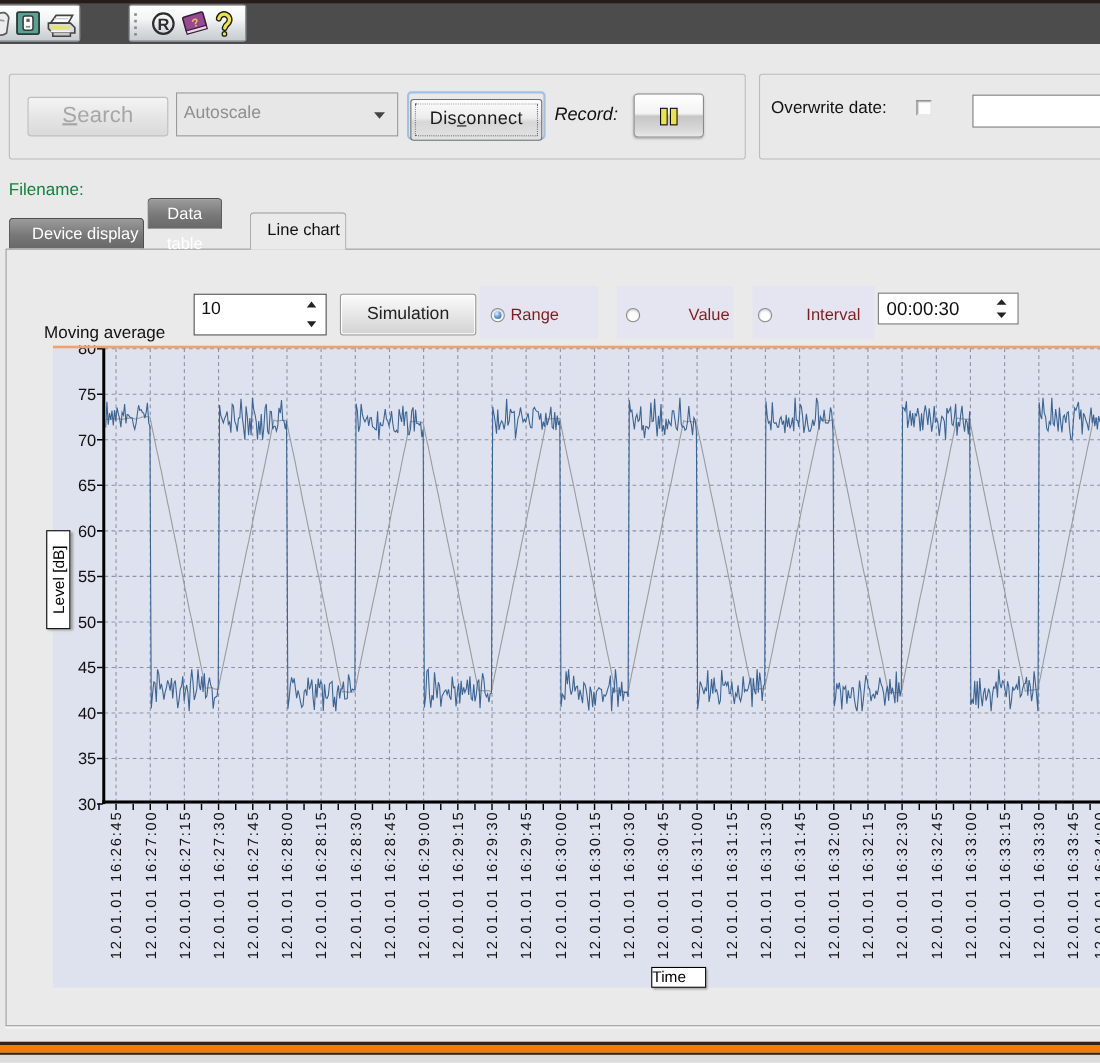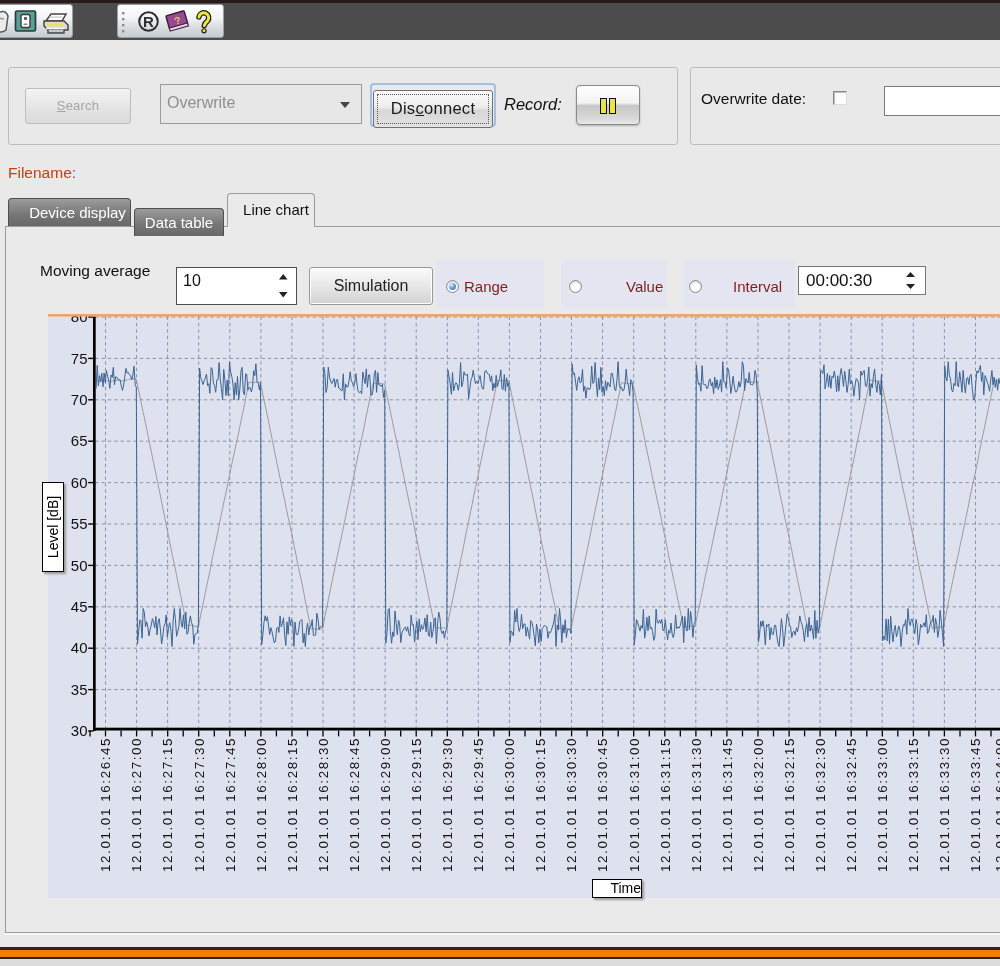--- a/index.html
+++ b/index.html
@@ -62,53 +62,53 @@
   </g>
   <g transform="translate(86.5,17.5) scale(0.88)">
     <path d="M -5.2 -5.2 A 5.6 5.6 0 1 1 4.6 -0.6 Q 1.6 1.8 0.9 4.6" fill="none" stroke="#1c1c1c" stroke-width="6.2" stroke-linecap="round"></path>
     <circle cx="0.6" cy="10.6" r="3" fill="#1c1c1c"></circle>
     <path d="M -5.2 -5.2 A 5.6 5.6 0 1 1 4.6 -0.6 Q 1.6 1.8 0.9 4.6" fill="none" stroke="#ece63e" stroke-width="3.4" stroke-linecap="round"></path>
     <circle cx="0.6" cy="10.6" r="1.7" fill="#ece63e"></circle>
   </g>
 </svg>
 
 <div class="gbox" style="left:8px;width:670px;"></div>
-<div class="btn" style="left:25px;top:88px;width:106px;height:36px;border-color:#bdbdbd;
+<div class="btn" style="left:25px;top:88px;width:128px;height:36px;border-color:#bdbdbd;
   background:linear-gradient(180deg,#f4f4f4,#e3e3e3 60%,#dadada);color:#a6a6a6;
-  font-size:13px;line-height:33px;letter-spacing:0.2px;"><u>S</u>earch</div>
+  font-size:20px;line-height:33px;letter-spacing:0.2px;"><u>S</u>earch</div>
 <div class="abs" style="left:160px;top:84px;width:202px;height:40px;background:#e7e7e7;border:1px solid #9b9b9b;"></div>
-<div class="abs" style="left:167px;top:94px;font-size:16px;color:#8f8f8f;">Overwrite</div>
+<div class="abs" style="left:167px;top:94px;font-size:16px;color:#8f8f8f;">Autoscale</div>
 <svg class="abs" style="left:338px;top:100px" width="14" height="10">
     <path d="M 2 2 L 12 2 L 7 8 Z" fill="#444"></path>
   </svg>
 <div class="abs" style="left:370px;top:83px;width:126px;height:44px;border:2px solid #a2c0e2;border-radius:4px;"></div>
 <div class="btn" style="left:373px;top:90px;width:120px;height:38px;border-color:#6f6f6f;
   font-size:16.5px;line-height:35px;letter-spacing:0.3px;">Dis<u>c</u>onnect<div class="abs" style="left:3px;top:3px;right:3px;bottom:3px;border:1px dotted #555;border-radius:1px;"></div></div>
 <div class="abs" style="left:504px;top:95px;font-size:16.5px;color:#111;font-style:italic;">Record:</div>
 <div class="btn" style="left:576px;top:85px;width:64px;height:40px;border-radius:4px;border-color:#8a8a8a;
   background:linear-gradient(180deg,#ffffff 0%,#f3f3f3 45%,#c6c6c6 52%,#d9d9d9 85%,#e8e8e8 100%);
   box-shadow:0 1px 2px #b0b0b0;"></div>
 <div class="abs" style="left:600px;top:98px;width:6.5px;height:16px;background:#e8e44a;border:1.2px solid #111;"></div>
 <div class="abs" style="left:609px;top:98px;width:6.5px;height:16px;background:#e8e44a;border:1.2px solid #111;"></div>
 
 <div class="gbox" style="left:690px;width:330px;"></div>
 <div class="abs" style="left:701px;top:90px;font-size:15.5px;color:#111;">Overwrite date:</div>
 <div class="abs" style="left:833px;top:91px;width:14px;height:14px;background:#fdfdfd;
   border:1px solid;border-color:#858585 #dedede #dedede #858585;box-shadow:inset 1px 1px 1px #bdbdbd;"></div>
 <div class="abs" style="left:884px;top:86px;width:140px;height:30px;background:#fff;border:1px solid #7a7a7a;"></div>
 
-<div class="abs" style="left:8px;top:164px;font-size:15.5px;color:#c2410c;">Filename:</div>
+<div class="abs" style="left:8px;top:164px;font-size:15.5px;color:#15803d;">Filename:</div>
 
 <div class="abs" style="left:5px;top:226px;width:1005px;height:707px;background:#eaeaea;border:1px solid #9c9c9c;box-shadow:0 2px 0 #f8f8f8;"></div>
 <div class="tab" style="left:8px;top:198px;width:123px;height:28px;line-height:27px;padding-left:16px;">Device display</div>
-<div class="tab" style="left:134px;top:208px;width:90px;height:28px;line-height:27px;">Data table</div>
+<div class="tab" style="left:134px;top:180px;width:68px;height:28px;line-height:27px;">Data table</div>
 <div class="tab" style="left:227px;top:193px;width:88px;height:34px;line-height:32px;background:#eaeaea;
   border-color:#9c9c9c;color:#111;z-index:3;padding-left:10px;">Line chart</div>
 
-<div class="abs" style="left:40px;top:262px;font-size:15.5px;color:#111;">Moving average</div>
+<div class="abs" style="left:40px;top:294px;font-size:15.5px;color:#111;">Moving average</div>
 <div class="abs" style="left:176px;top:267px;width:121px;height:38px;background:#fff;border:1.5px solid #4f4f4f;"></div>
 <div class="abs" style="left:183px;top:272px;font-size:16px;color:#111;">10</div>
 <svg class="abs" style="left:276px;top:272px" width="16" height="28">
   <path d="M 3 7.5 L 11.5 7.5 L 7.2 2 Z" fill="#222"></path>
   <path d="M 3 20 L 11.5 20 L 7.2 25.5 Z" fill="#222"></path>
 </svg>
 <div class="btn" style="left:309px;top:267px;width:124px;height:38px;font-size:16px;line-height:36px;
   background:linear-gradient(180deg,#fbfbfb 0%,#e9e9e9 45%,#d2d2d2 100%);border-color:#999;
   box-shadow:inset 0 0 0 1px #fff;color:#222;">Simulation</div>
 
@@ -298,17 +298,17 @@
 <g fill="none">
 <polyline points="96.1,381.6 97.2,381.0 98.4,381.1 99.5,381.1 100.7,381.3 101.8,380.8 103.0,380.7 104.1,380.6 105.3,380.8 106.4,380.8 107.6,380.9 108.7,380.8 109.9,380.9 111.0,381.2 112.2,381.1 113.3,380.6 114.5,380.5 115.6,380.4 116.8,380.3 117.9,380.2 119.1,380.1 120.2,380.1 121.4,380.4 122.5,380.8 123.7,380.9 124.8,380.5 126.0,380.3 127.1,379.8 128.3,379.6 129.4,379.1 130.6,379.0 131.7,378.8 132.9,378.7 134.0,378.8 135.2,378.9 136.3,379.2 137.5,384.9 138.6,390.5 139.8,396.0 140.9,401.5 142.1,407.4 143.2,412.5 144.4,417.6 145.5,423.3 146.7,428.6 147.8,434.5 149.0,440.2 150.1,446.0 151.3,451.5 152.4,457.1 153.6,462.4 154.7,468.2 155.9,473.6 157.0,479.6 158.2,485.1 159.3,490.6 160.5,496.1 161.6,502.2 162.8,508.1 163.9,513.9 165.1,519.4 166.2,524.8 167.4,530.7 168.5,536.4 169.7,541.9 170.8,547.6 172.0,553.5 173.1,558.7 174.3,563.8 175.4,569.3 176.6,575.4 177.7,581.3 178.9,587.0 180.0,592.4 181.2,598.0 182.3,603.6 183.5,609.1 184.6,615.0 185.8,620.2 186.9,625.8 188.1,625.5 189.2,625.3 190.4,625.2 191.5,625.3 192.7,625.0 193.8,625.8 195.0,626.3 196.1,626.5 197.3,626.7 198.4,626.6 199.6,620.5 200.7,614.8 201.9,609.3 203.0,603.9 204.2,598.4 205.3,592.8 206.5,587.3 207.6,581.6 208.8,576.2 209.9,571.1 211.1,565.1 212.2,558.8 213.4,553.1 214.5,547.6 215.7,542.4 216.8,537.0 218.0,531.2 219.1,525.1 220.3,519.6 221.4,514.1 222.6,508.5 223.7,502.8 224.9,497.6 226.0,492.5 227.2,486.7 228.3,481.3 229.5,475.3 230.6,469.9 231.8,464.3 232.9,458.8 234.1,453.9 235.2,448.3 236.4,443.3 237.5,437.5 238.7,432.2 239.8,426.9 241.0,421.3 242.1,415.5 243.3,410.2 244.4,404.6 245.6,398.6 246.7,392.7 247.9,387.2 249.0,381.9 250.2,382.3 251.3,382.6 252.5,382.8 253.6,382.5 254.8,382.4 255.9,382.0 257.1,382.2 258.2,382.2 259.4,382.3 260.5,382.1 261.7,388.4 262.8,394.4 264.0,399.8 265.1,405.1 266.3,410.3 267.4,415.7 268.6,421.2 269.7,427.4 270.9,433.1 272.0,438.6 273.2,444.0 274.3,450.2 275.5,456.2 276.6,461.5 277.8,467.1 278.9,472.5 280.1,478.2 281.2,484.0 282.4,489.6 283.5,495.0 284.7,500.3 285.8,506.3 287.0,511.4 288.1,517.3 289.3,522.2 290.4,527.6 291.6,533.3 292.7,539.0 293.9,544.8 295.0,550.0 296.2,555.9 297.3,561.8 298.5,567.3 299.6,572.6 300.8,577.9 301.9,583.1 303.1,588.9 304.2,594.9 305.3,601.0 306.5,607.1 307.6,612.5 308.8,618.3 309.9,623.6 311.1,629.2 312.2,628.6 313.4,628.6 314.5,628.9 315.7,629.4 316.8,629.2 318.0,629.2 319.1,629.3 320.3,629.1 321.4,629.1 322.6,629.0 323.7,622.8 324.9,616.7 326.0,611.1 327.2,605.6 328.3,599.7 329.5,593.9 330.6,588.5 331.8,583.0 332.9,577.5 334.1,572.1 335.2,566.4 336.4,560.4 337.5,554.9 338.7,549.3 339.8,544.1 341.0,538.7 342.1,533.5 343.3,527.9 344.4,522.3 345.6,516.9 346.7,511.3 347.9,505.6 349.0,499.9 350.2,494.2 351.3,488.8 352.5,483.4 353.6,477.6 354.8,471.9 355.9,465.7 357.1,460.1 358.2,454.9 359.4,449.4 360.5,444.0 361.7,438.7 362.8,433.1 364.0,427.3 365.1,421.6 366.3,415.5 367.4,410.4 368.6,404.8 369.7,399.0 370.9,393.8 372.0,388.5 373.2,383.1 374.3,383.3 375.5,383.2 376.6,383.2 377.8,382.9 378.9,383.3 380.1,383.4 381.2,383.6 382.4,383.6 383.5,384.0 384.7,384.2 385.8,390.0 387.0,395.8 388.1,401.0 389.3,406.0 390.4,411.6 391.6,417.3 392.7,422.8 393.9,428.8 395.0,433.6 396.2,439.0 397.3,444.6 398.5,449.9 399.6,455.5 400.8,461.6 401.9,467.3 403.1,473.0 404.2,478.4 405.4,484.0 406.5,489.9 407.7,495.4 408.8,500.9 410.0,506.4 411.1,511.5 412.3,516.7 413.4,522.5 414.6,528.5 415.7,534.1 416.9,539.8 418.0,545.5 419.2,551.1 420.3,556.9 421.5,562.1 422.6,567.5 423.8,572.8 424.9,578.4 426.1,584.3 427.2,589.4 428.4,595.4 429.5,601.1 430.7,606.5 431.8,612.2 433.0,617.8 434.1,622.9 435.3,628.0 436.4,628.0 437.6,627.8 438.7,627.9 439.9,628.1 441.0,628.1 442.2,627.9 443.3,627.8 444.5,627.9 445.6,628.3 446.8,628.5 447.9,622.5 449.1,616.9 450.2,611.5 451.4,605.8 452.5,599.9 453.7,594.5 454.8,589.0 456.0,583.4 457.1,577.8 458.3,572.4 459.4,566.7 460.6,560.5 461.7,555.3 462.9,549.8 464.0,544.1 465.2,538.0 466.3,532.2 467.5,526.6 468.6,521.1 469.8,515.9 470.9,510.2 472.1,504.6 473.2,498.7 474.4,493.0 475.5,487.7 476.7,482.0 477.8,476.8 479.0,470.9 480.1,465.0 481.3,459.6 482.4,454.0 483.6,448.4 484.7,442.8 485.9,437.2 487.0,431.0 488.2,425.3 489.3,419.9 490.5,414.6 491.6,408.8 492.8,403.3 493.9,397.6 495.1,392.0 496.2,386.2 497.4,380.6 498.5,380.9 499.7,380.9 500.8,380.6 502.0,380.5 503.1,380.9 504.3,380.5 505.4,380.6 506.6,380.5 507.7,380.6 508.9,380.4 510.0,386.3 511.2,392.4 512.3,398.0 513.5,403.7 514.6,409.1 515.8,414.8 516.9,420.1 518.1,425.8 519.2,431.0 520.4,436.5 521.5,441.8 522.7,447.5 523.8,453.3 525.0,458.9 526.1,464.6 527.3,470.2 528.4,475.9 529.6,481.8 530.7,487.3 531.9,492.7 533.0,498.2 534.2,503.8 535.3,510.0 536.5,515.8 537.6,521.6 538.8,527.7 539.9,533.5 541.1,539.4 542.2,545.1 543.4,550.5 544.5,556.0 545.7,561.4 546.8,567.2 548.0,572.9 549.1,578.5 550.3,584.3 551.4,590.2 552.6,595.6 553.7,600.9 554.9,606.4 556.0,612.2 557.2,617.8 558.3,623.3 559.5,628.5 560.6,628.0 561.8,628.2 562.9,628.1 564.1,628.0 565.2,628.2 566.4,628.5 567.5,629.0 568.7,629.1 569.8,629.1 571.0,629.2 572.1,623.5 573.3,617.7 574.4,612.0 575.6,606.5 576.7,600.9 577.9,595.3 579.0,589.5 580.2,583.7 581.3,578.3 582.5,572.5 583.6,567.1 584.8,561.5 585.9,555.8 587.1,550.4 588.2,545.0 589.4,539.2 590.5,533.7 591.7,527.5 592.8,521.9 594.0,516.3 595.1,510.4 596.3,504.8 597.4,499.6 598.6,493.7 599.7,488.2 600.9,482.1 602.0,476.7 603.2,471.3 604.3,466.1 605.5,460.8 606.6,455.0 607.8,449.5 608.9,443.9 610.1,438.9 611.2,433.3 612.4,427.1 613.5,421.6 614.7,416.1 615.8,410.9 617.0,405.0 618.1,398.9 619.3,393.4 620.4,387.9 621.6,382.3 622.7,382.9 623.9,383.3 625.0,383.5 626.2,383.2 627.3,383.0 628.5,383.2 629.6,383.6 630.8,383.5 631.9,383.5 633.1,384.1 634.2,389.8 635.4,395.5 636.5,400.5 637.7,405.8 638.8,411.3 640.0,416.7 641.1,422.2 642.3,428.1 643.4,433.3 644.6,439.1 645.7,445.2 646.9,450.5 648.0,455.8 649.2,461.2 650.3,466.7 651.5,472.6 652.6,478.0 653.8,483.8 654.9,489.3 656.1,494.5 657.2,499.7 658.4,505.2 659.5,510.6 660.7,515.9 661.8,521.5 663.0,527.4 664.1,533.0 665.3,538.3 666.4,543.7 667.6,549.7 668.7,555.8 669.9,561.4 671.0,566.7 672.2,572.3 673.3,577.9 674.5,583.4 675.6,588.7 676.8,594.6 677.9,600.1 679.1,605.7 680.2,610.9 681.4,616.4 682.5,621.7 683.7,627.4 684.8,626.7 686.0,626.6 687.1,626.8 688.3,626.5 689.4,626.6 690.6,626.1 691.7,626.0 692.9,626.2 694.0,626.5 695.2,626.2 696.3,620.1 697.5,614.7 698.6,609.1 699.8,603.8 700.9,598.4 702.1,592.5 703.2,586.8 704.4,581.0 705.5,575.3 706.7,570.3 707.8,564.9 709.0,559.4 710.1,554.0 711.3,548.6 712.4,543.2 713.6,537.8 714.7,532.0 715.9,526.8 717.0,521.1 718.2,515.4 719.3,509.8 720.5,504.1 721.6,498.8 722.8,492.6 723.9,486.8 725.1,481.1 726.2,476.0 727.4,470.0 728.5,464.2 729.7,458.5 730.8,453.3 732.0,447.9 733.1,442.5 734.3,436.6 735.4,431.5 736.6,426.2 737.7,420.6 738.9,415.5 740.0,410.0 741.2,404.7 742.3,398.9 743.5,392.7 744.6,387.4 745.8,381.9 746.9,382.2 748.1,382.3 749.2,382.1 750.4,382.1 751.5,381.9 752.7,382.4 753.8,382.3 755.0,382.0 756.1,381.8 757.3,381.9 758.4,387.7 759.6,393.4 760.7,399.0 761.9,404.4 763.0,409.8 764.2,415.2 765.3,421.3 766.5,426.6 767.6,432.2 768.8,437.6 769.9,443.3 771.1,449.0 772.2,454.5 773.4,460.7 774.5,466.2 775.7,471.7 776.8,477.4 778.0,483.6 779.1,489.9 780.3,495.7 781.4,500.8 782.6,506.3 783.7,512.5 784.9,518.1 786.0,523.4 787.2,528.5 788.3,533.7 789.5,539.2 790.6,544.7 791.8,550.5 792.9,556.7 794.1,562.7 795.2,568.2 796.4,573.9 797.5,579.6 798.7,585.1 799.8,590.6 801.0,596.0 802.1,601.5 803.3,607.1 804.4,613.0 805.6,618.9 806.7,624.5 807.9,630.1 809.0,629.5 810.2,629.4 811.3,629.5 812.5,629.6 813.6,630.0 814.8,629.6 815.9,629.5 817.1,629.4 818.2,629.5 819.4,629.6 820.5,623.5 821.7,617.6 822.8,611.7 824.0,605.6 825.1,600.2 826.3,594.7 827.4,588.7 828.6,582.9 829.7,576.7 830.9,571.1 832.0,565.6 833.2,559.9 834.3,553.7 835.5,547.8 836.6,542.5 837.8,537.1 838.9,532.0 840.1,526.3 841.2,520.4 842.4,514.5 843.5,508.9 844.7,503.0 845.8,497.2 847.0,491.8 848.1,486.2 849.3,480.4 850.4,475.1 851.6,469.7 852.7,464.2 853.9,458.9 855.0,453.1 856.2,447.4 857.3,441.8 858.5,436.1 859.6,431.1 860.8,425.2 861.9,419.5 863.1,413.6 864.2,407.5 865.4,402.4 866.5,396.7 867.7,391.2 868.8,385.2 870.0,379.9 871.1,380.2 872.3,380.6 873.4,380.7 874.6,380.8 875.7,380.7 876.9,380.9 878.0,381.1 879.2,381.0 880.3,381.5 881.5,381.1 882.6,387.2 883.8,393.0 884.9,399.1 886.1,404.6 887.2,410.3 888.4,415.8 889.5,421.5 890.7,427.0 891.8,433.0 893.0,439.0 894.1,444.6 895.3,450.4 896.4,456.2 897.6,461.7 898.7,467.1 899.9,473.1 901.0,479.0 902.2,484.7 903.3,490.2 904.5,495.4 905.6,500.7 906.8,506.5 907.9,511.7 909.1,517.1 910.2,522.3 911.4,527.9 912.5,533.5 913.7,539.3 914.8,545.2 916.0,550.6 917.1,556.0 918.3,562.0 919.4,568.2 920.6,573.4 921.7,578.9 922.9,584.3 924.0,589.9 925.2,595.8 926.3,601.0 927.5,606.5 928.6,612.2 929.8,617.7 930.9,622.8 932.1,628.4 933.2,627.9 934.4,627.8 935.5,627.3 936.7,627.4 937.8,627.3 939.0,627.6 940.1,626.8 941.3,626.9 942.4,626.9 943.6,627.0 944.7,621.0 945.9,615.4 947.0,609.6 948.2,603.4 949.3,597.7 950.5,592.0 951.6,586.2 952.8,580.7 953.9,575.3 955.1,569.8 956.2,563.9 957.4,558.3 958.5,553.2 959.7,547.6 960.8,542.0 962.0,536.9 963.1,531.2 964.3,525.7 965.4,520.2 966.6,514.7 967.7,509.1 968.9,503.2 970.0,497.2 971.2,491.5 972.3,486.1 973.5,481.0 974.6,475.9 975.8,470.4 976.9,464.8 978.1,458.9 979.2,452.9 980.4,447.0 981.5,441.6 982.7,435.9 983.8,430.9 985.0,425.1 986.1,419.6 987.3,414.1 988.4,408.4 989.6,403.0 990.7,397.7 991.9,392.0 993.0,386.4 994.2,380.3 995.3,380.8 996.5,380.8 997.6,381.0 998.8,381.4 999.9,381.6 1001.1,381.6 1002.2,381.5 1003.4,381.5" stroke="#9b9b9b" stroke-width="1"></polyline>
 <polyline points="96.1,388.6 97.2,365.3 98.4,386.0 99.5,375.6 100.7,381.6 101.8,373.3 103.0,386.8 104.1,372.9 105.3,382.7 106.4,370.6 107.6,376.2 108.7,380.4 109.9,388.4 111.0,374.9 112.2,377.5 113.3,367.3 114.5,384.9 115.6,376.8 116.8,377.2 117.9,379.1 119.1,379.8 120.2,380.0 121.4,386.8 122.5,390.4 123.7,385.0 124.8,376.4 126.0,368.4 127.1,373.1 128.3,372.4 129.4,374.8 130.6,375.5 131.7,380.0 132.9,374.9 134.0,366.2 135.2,384.4 136.3,387.6 137.5,644.1 138.6,631.9 139.8,619.9 140.9,620.7 142.1,638.2 143.2,608.5 144.4,612.9 145.5,626.8 146.7,621.8 147.8,627.2 149.0,636.0 150.1,629.3 151.3,625.1 152.4,618.6 153.6,622.2 154.7,627.8 155.9,616.5 157.0,634.9 158.2,621.4 159.3,618.7 160.5,630.9 161.6,643.9 162.8,636.2 163.9,626.3 165.1,623.7 166.2,614.9 167.4,637.1 168.5,628.3 169.7,622.7 170.8,629.7 172.0,646.5 173.1,621.3 174.3,608.5 175.4,619.6 176.6,636.3 177.7,631.9 178.9,626.4 180.0,608.5 181.2,623.0 182.3,627.3 183.5,614.8 184.6,629.0 185.8,612.1 186.9,634.3 188.1,632.5 189.2,622.1 190.4,615.9 191.5,622.6 192.7,625.7 193.8,644.2 195.0,634.5 196.1,633.6 197.3,633.0 198.4,623.2 199.6,368.2 200.7,377.7 201.9,380.9 203.0,384.5 204.2,380.6 205.3,377.9 206.5,374.1 207.6,385.7 208.8,383.6 209.9,393.4 211.1,367.6 212.2,369.0 213.4,383.1 214.5,385.7 215.7,392.3 216.8,380.1 218.0,379.8 219.1,362.6 220.3,379.4 221.4,388.3 222.6,399.8 223.7,369.3 224.9,379.9 226.0,395.6 227.2,380.0 228.3,395.6 229.5,361.7 230.6,371.9 231.8,376.6 232.9,383.1 234.1,399.8 235.2,382.7 236.4,395.1 237.5,376.4 238.7,399.8 239.8,389.5 241.0,371.0 242.1,367.3 243.3,391.9 244.4,394.9 245.6,373.9 246.7,374.2 247.9,390.2 249.0,387.6 250.2,387.6 251.3,391.9 252.5,387.5 253.6,370.7 254.8,375.6 255.9,363.7 257.1,382.3 258.2,382.8 259.4,390.1 260.5,382.7 261.7,644.5 262.8,635.4 264.0,622.3 265.1,615.8 266.3,621.1 267.4,616.7 268.6,626.1 269.7,634.6 270.9,627.6 272.0,631.6 273.2,638.0 274.3,643.0 275.5,641.2 276.6,628.4 277.8,627.0 278.9,632.5 280.1,615.9 281.2,626.8 282.4,623.3 283.5,617.7 284.7,635.5 285.8,645.5 287.0,621.8 288.1,634.3 289.3,616.9 290.4,625.4 291.6,619.6 292.7,621.7 293.9,646.4 295.0,622.1 296.2,634.2 297.3,634.9 298.5,632.1 299.6,621.6 300.8,620.6 301.9,619.5 303.1,642.8 304.2,633.5 305.3,646.5 306.5,629.2 307.6,623.1 308.8,635.0 309.9,626.2 311.1,626.3 312.2,619.6 313.4,635.5 314.5,635.5 315.7,635.0 316.8,613.1 318.0,618.8 319.1,629.4 320.3,626.4 321.4,627.3 322.6,626.6 323.7,367.0 324.9,373.7 326.0,392.5 327.2,387.2 328.3,367.2 329.5,376.9 330.6,381.0 331.8,383.5 332.9,381.0 334.1,378.5 335.2,387.2 336.4,379.9 337.5,379.5 338.7,388.1 339.8,388.4 341.0,390.3 342.1,390.8 343.3,373.8 344.4,399.8 345.6,383.9 346.7,386.9 347.9,387.0 349.0,380.7 350.2,371.8 351.3,380.9 352.5,382.8 353.6,386.9 354.8,382.7 355.9,373.7 357.1,385.0 358.2,391.6 359.4,392.6 360.5,391.2 361.7,393.7 362.8,372.0 364.0,378.5 365.1,383.6 366.3,368.9 367.4,387.3 368.6,375.0 369.7,374.6 370.9,395.0 372.0,395.1 373.2,389.6 374.3,373.7 375.5,370.3 376.6,392.3 377.8,372.5 378.9,384.9 380.1,385.0 381.2,386.4 382.4,384.4 383.5,397.4 384.7,390.3 385.8,643.1 387.0,632.9 388.1,610.2 389.3,608.5 390.4,631.3 391.6,643.3 392.7,631.9 393.9,636.5 395.0,611.1 396.2,623.4 397.3,634.7 398.5,620.2 399.6,623.7 400.8,642.5 401.9,632.9 403.1,630.4 404.2,628.2 405.4,627.2 406.5,631.3 407.7,626.7 408.8,633.4 410.0,636.1 411.1,615.1 412.3,625.2 413.4,624.5 414.6,642.2 415.7,629.8 416.9,621.2 418.0,639.6 419.2,618.8 420.3,631.7 421.5,624.8 422.6,629.5 423.8,626.4 424.9,617.9 426.1,631.8 427.2,614.7 428.4,635.1 429.5,636.4 430.7,622.1 431.8,637.6 433.0,631.5 434.1,620.4 435.3,617.8 436.4,643.8 437.6,623.9 438.7,612.0 439.9,617.9 441.0,630.4 442.2,633.5 443.3,630.9 444.5,638.4 445.6,630.6 446.8,630.0 447.9,369.9 449.1,376.8 450.2,383.6 451.4,394.3 452.5,372.4 453.7,390.9 454.8,385.5 456.0,382.7 457.1,384.6 458.3,390.3 459.4,383.7 460.6,362.6 461.7,386.9 462.9,382.8 464.0,371.8 465.2,375.1 466.3,374.9 467.5,374.1 468.6,398.7 469.8,389.1 470.9,380.5 472.1,377.2 473.2,370.3 474.4,377.5 475.5,383.7 476.7,381.2 477.8,383.4 479.0,379.4 480.1,375.7 481.3,384.5 482.4,388.7 483.6,389.0 484.7,372.0 485.9,370.4 487.0,373.0 488.2,374.1 489.3,374.3 490.5,381.6 491.6,375.8 492.8,390.7 493.9,383.3 495.1,388.0 496.2,375.3 497.4,386.6 498.5,382.5 499.7,378.1 500.8,369.8 502.0,388.5 503.1,389.7 504.3,374.5 505.4,391.2 506.6,377.7 507.7,386.5 508.9,382.5 510.0,642.6 511.2,631.0 512.3,632.7 513.5,636.1 514.6,610.3 515.8,622.1 516.9,608.5 518.1,624.8 519.2,631.4 520.4,627.4 521.5,614.4 522.7,628.6 523.8,624.4 525.0,623.8 526.1,636.2 527.3,627.2 528.4,632.7 529.6,639.2 530.7,620.7 531.9,622.5 533.0,627.7 534.2,636.2 535.3,645.8 536.5,624.1 537.6,629.2 538.8,643.0 539.9,628.9 541.1,641.6 542.2,628.6 543.4,627.1 544.5,625.2 545.7,626.4 546.8,626.8 548.0,638.2 549.1,631.7 550.3,632.8 551.4,630.4 552.6,626.0 553.7,622.9 554.9,614.1 556.0,646.5 557.2,624.8 558.3,630.1 559.5,608.5 560.6,620.2 561.8,642.7 562.9,624.8 564.1,632.9 565.2,619.7 566.4,637.5 567.5,629.2 568.7,629.5 569.8,629.2 571.0,633.4 572.1,363.9 573.3,374.3 574.4,372.9 575.6,382.2 576.7,390.4 577.9,379.8 579.0,376.7 580.2,383.1 581.3,381.7 582.5,369.3 583.6,391.3 584.8,386.4 585.9,398.2 587.1,387.7 588.2,388.0 589.4,389.9 590.5,387.6 591.7,366.0 592.8,383.3 594.0,382.6 595.1,362.5 596.3,382.1 597.4,396.7 598.6,378.1 599.7,389.7 600.9,367.3 602.0,392.4 603.2,386.6 604.3,395.5 605.5,380.7 606.6,390.4 607.8,382.2 608.9,384.9 610.1,386.9 611.2,373.4 612.4,373.5 613.5,381.0 614.7,389.4 615.8,390.9 617.0,379.2 618.1,361.7 619.3,385.6 620.4,388.4 621.6,387.6 622.7,391.1 623.9,390.0 625.0,383.4 626.2,369.1 627.3,381.6 628.5,386.0 629.6,395.6 630.8,379.7 631.9,381.8 633.1,392.2 634.2,644.8 635.4,634.9 636.5,619.5 637.7,622.9 638.8,626.5 640.0,631.1 641.1,625.5 642.3,628.4 643.4,609.4 644.6,638.2 645.7,631.5 646.9,617.3 648.0,630.6 649.2,615.9 650.3,628.7 651.5,627.1 652.6,631.6 653.8,640.3 654.9,636.8 656.1,609.1 657.2,622.7 658.4,623.1 659.5,620.0 660.7,623.4 661.8,619.4 663.0,630.6 664.1,630.3 665.3,619.8 666.4,631.4 667.6,639.9 668.7,630.3 669.9,633.1 671.0,623.0 672.2,634.6 673.3,637.6 674.5,631.2 675.6,614.8 676.8,628.7 677.9,626.9 679.1,628.2 680.2,625.8 681.4,620.3 682.5,616.2 683.7,642.6 684.8,616.5 686.0,628.4 687.1,631.1 688.3,608.5 689.4,629.8 690.6,611.4 691.7,619.9 692.9,637.3 694.0,624.1 695.2,621.9 696.3,364.9 697.5,378.4 698.6,384.6 699.8,383.2 700.9,391.2 702.1,365.7 703.2,383.7 704.4,385.0 705.5,384.2 706.7,388.4 707.8,388.3 709.0,380.8 710.1,378.9 711.3,386.0 712.4,382.4 713.6,393.7 714.7,377.0 715.9,388.1 717.0,379.7 718.2,389.5 719.3,386.1 720.5,379.7 721.6,392.1 722.8,361.7 723.9,381.9 725.1,382.2 726.2,388.0 727.4,367.7 728.5,369.5 729.7,379.0 730.8,393.5 732.0,386.0 733.1,376.2 734.3,386.0 735.4,391.9 736.6,391.9 737.7,388.3 738.9,381.5 740.0,387.2 741.2,381.4 742.3,361.7 743.5,366.2 744.6,390.6 745.8,378.6 746.9,380.8 748.1,382.8 749.2,372.5 750.4,384.5 751.5,384.4 752.7,384.8 753.8,382.5 755.0,370.4 756.1,374.8 757.3,393.2 758.4,642.1 759.6,634.4 760.7,621.2 761.9,626.4 763.0,620.6 764.2,628.9 765.3,644.9 766.5,624.4 767.6,626.4 768.8,623.9 769.9,639.7 771.1,627.6 772.2,634.3 773.4,634.3 774.5,625.3 775.7,625.3 776.8,636.1 778.0,643.2 779.1,646.5 780.3,633.3 781.4,618.6 782.6,628.8 783.7,646.5 784.9,635.8 786.0,624.7 787.2,613.8 788.3,618.2 789.5,625.1 790.6,626.6 791.8,637.5 792.9,632.3 794.1,631.2 795.2,635.1 796.4,627.8 797.5,631.7 798.7,625.4 799.8,615.9 801.0,621.9 802.1,624.7 803.3,630.4 804.4,641.5 805.6,629.3 806.7,623.6 807.9,637.1 809.0,617.4 810.2,631.2 811.3,625.1 812.5,631.2 813.6,639.2 814.8,610.4 815.9,638.4 817.1,620.3 818.2,633.2 819.4,625.9 820.5,370.7 821.7,370.9 822.8,373.6 824.0,364.7 825.1,388.9 826.3,381.5 827.4,373.3 828.6,387.1 829.7,375.4 830.9,388.4 832.0,376.3 833.2,377.8 834.3,371.0 835.5,378.4 836.6,392.0 837.8,375.8 838.9,391.2 840.1,375.1 841.2,368.5 842.4,376.4 843.5,386.4 844.7,371.2 845.8,380.1 847.0,392.4 848.1,384.7 849.3,369.2 850.4,384.2 851.6,380.5 852.7,384.6 853.9,396.2 855.0,386.0 856.2,378.5 857.3,379.8 858.5,383.1 859.6,399.8 860.8,371.0 861.9,375.3 863.1,372.7 864.2,370.3 865.4,385.5 866.5,386.8 867.7,378.9 868.8,367.0 870.0,396.2 871.1,383.6 872.3,387.8 873.4,376.7 874.6,368.9 875.7,384.2 876.9,392.4 878.0,381.2 879.2,384.1 880.3,395.0 881.5,373.9 882.6,640.9 883.8,636.1 884.9,639.8 886.1,618.8 887.2,640.9 888.4,619.2 889.5,644.1 890.7,616.3 891.8,631.6 893.0,641.9 894.1,630.4 895.3,625.4 896.4,636.9 897.6,632.6 898.7,626.0 899.9,629.8 901.0,646.5 902.2,632.1 903.3,624.6 904.5,625.7 905.6,619.6 906.8,634.3 907.9,608.5 909.1,621.4 910.2,625.6 911.4,618.9 912.5,620.0 913.7,627.4 914.8,633.7 916.0,619.4 917.1,624.7 918.3,644.8 919.4,637.9 920.6,624.3 921.7,627.4 922.9,625.9 924.0,622.7 925.2,627.1 926.3,614.6 927.5,633.5 928.6,631.8 929.8,625.5 930.9,621.8 932.1,621.5 933.2,615.4 934.4,632.5 935.5,618.2 936.7,624.3 937.8,637.4 939.0,629.5 940.1,610.2 941.3,621.5 942.4,632.4 943.6,646.5 944.7,365.7 945.9,377.9 947.0,380.9 948.2,361.7 949.3,375.1 950.5,378.9 951.6,389.7 952.8,391.9 953.9,383.4 955.1,385.6 956.2,361.7 957.4,385.1 958.5,386.9 959.7,371.8 960.8,380.9 962.0,392.3 963.1,370.4 964.3,384.3 965.4,393.1 966.6,378.8 967.7,377.3 968.9,384.5 970.0,375.5 971.2,374.4 972.3,389.3 973.5,399.5 974.6,399.8 975.8,382.7 976.9,370.9 978.1,372.9 979.2,369.5 980.4,365.4 981.5,381.4 982.7,372.4 983.8,394.9 985.0,375.6 986.1,378.2 987.3,382.4 988.4,385.4 989.6,391.3 990.7,380.4 991.9,370.5 993.0,384.8 994.2,377.0 995.3,387.4 996.5,379.4 997.6,390.3 998.8,378.3 999.9,383.5 1001.1,378.8 1002.2,386.9 1003.4,391.8" stroke="#3b6394" stroke-width="1"></polyline>
 </g>
 <rect x="48" y="314" width="952" height="2.6" fill="#efa26e"></rect>
 </svg>
 
 <div class="abs" style="left:42px;top:482px;width:22px;height:90px;background:#fff;border:1.6px solid #000;box-shadow:2px 2px 2px #9a9a9a;"></div>
 <div class="abs" style="left:8px;top:516px;width:90px;height:22px;line-height:22px;text-align:center;font-size:14px;color:#000;transform:rotate(-90deg);white-space:nowrap;">Level [dB]</div>
 <div class="abs" style="left:592px;top:879px;width:50px;height:19px;background:#fff;border:1.6px solid #000;box-shadow:2px 2px 2px #9a9a9a;
-  font-size:14px;text-align:right;line-height:16px;color:#000;">Time</div>
+  font-size:14px;text-align:left;line-height:16px;color:#000;">Time</div>
 
 <div class="abs" style="left:0;top:946.5px;width:1000px;height:3px;background:#382018;"></div>
 <div class="abs" style="left:0;top:949.5px;width:1000px;height:7px;background:#ef7d0a;"></div>
 <div class="abs" style="left:0;top:956.5px;width:1000px;height:2.5px;background:#33231c;"></div>
 <div class="abs" style="left:0;top:959px;width:1000px;height:7px;background:#dcdcdc;"></div>
 </body></html>

